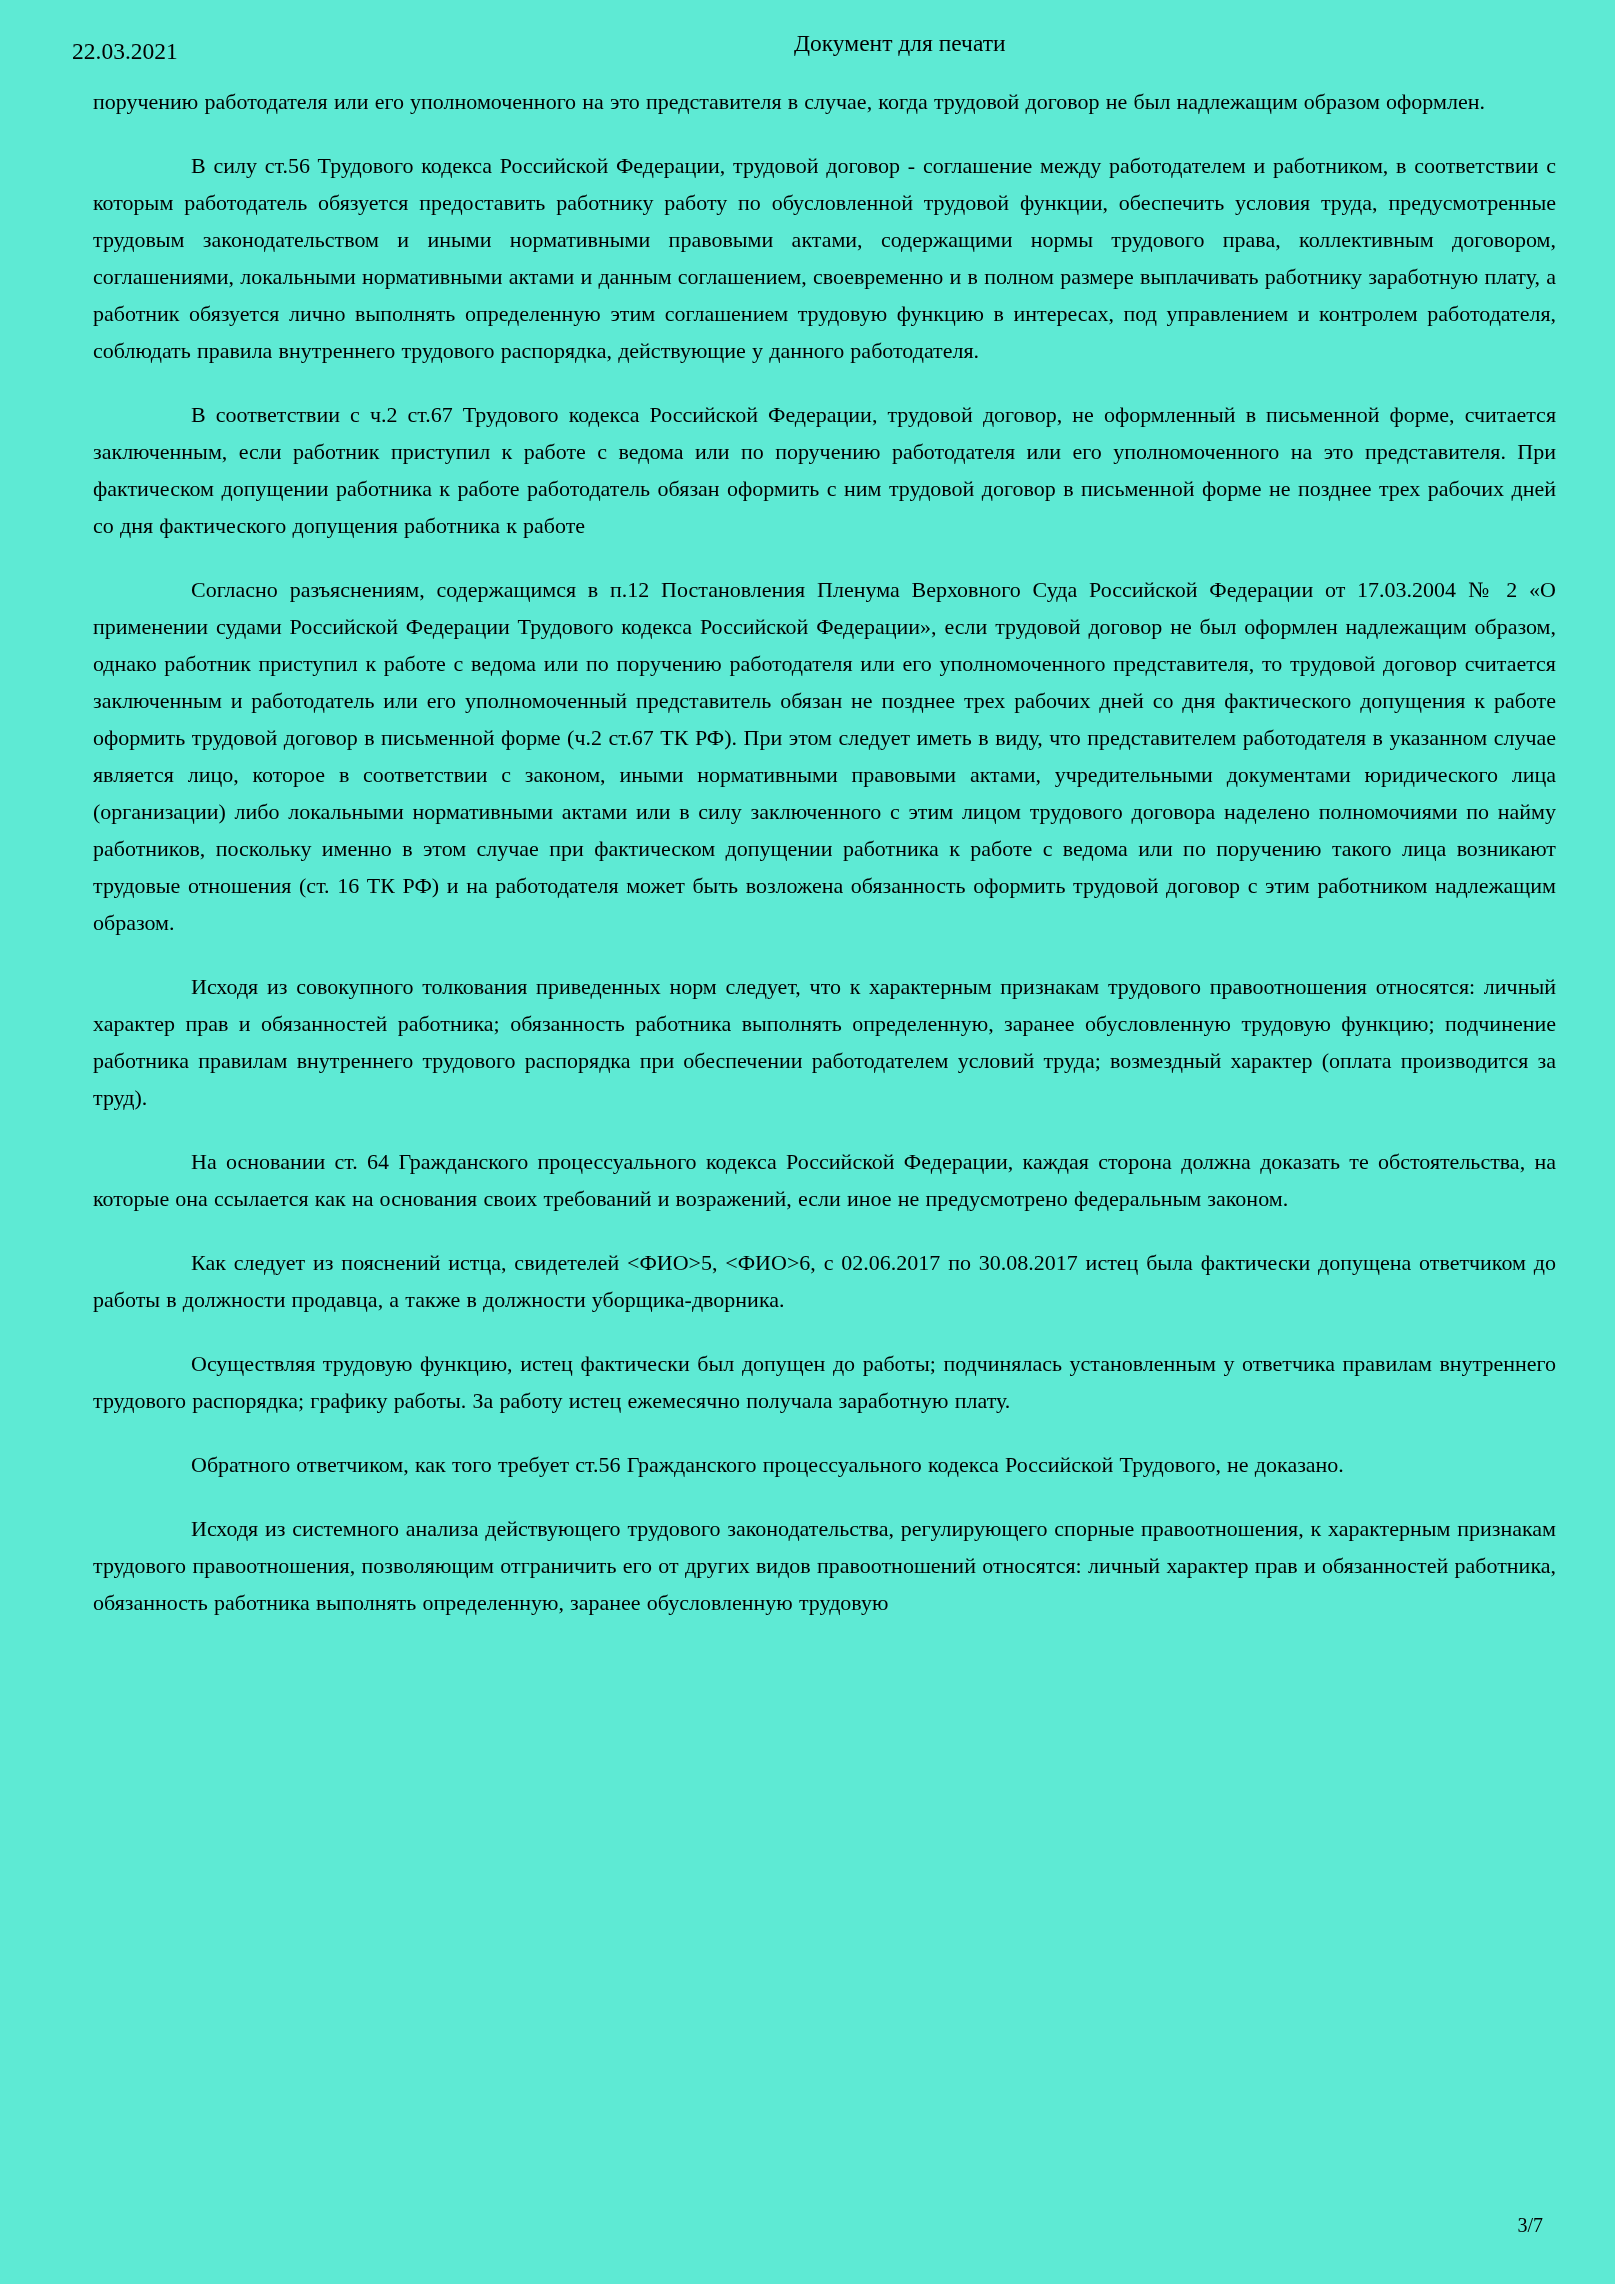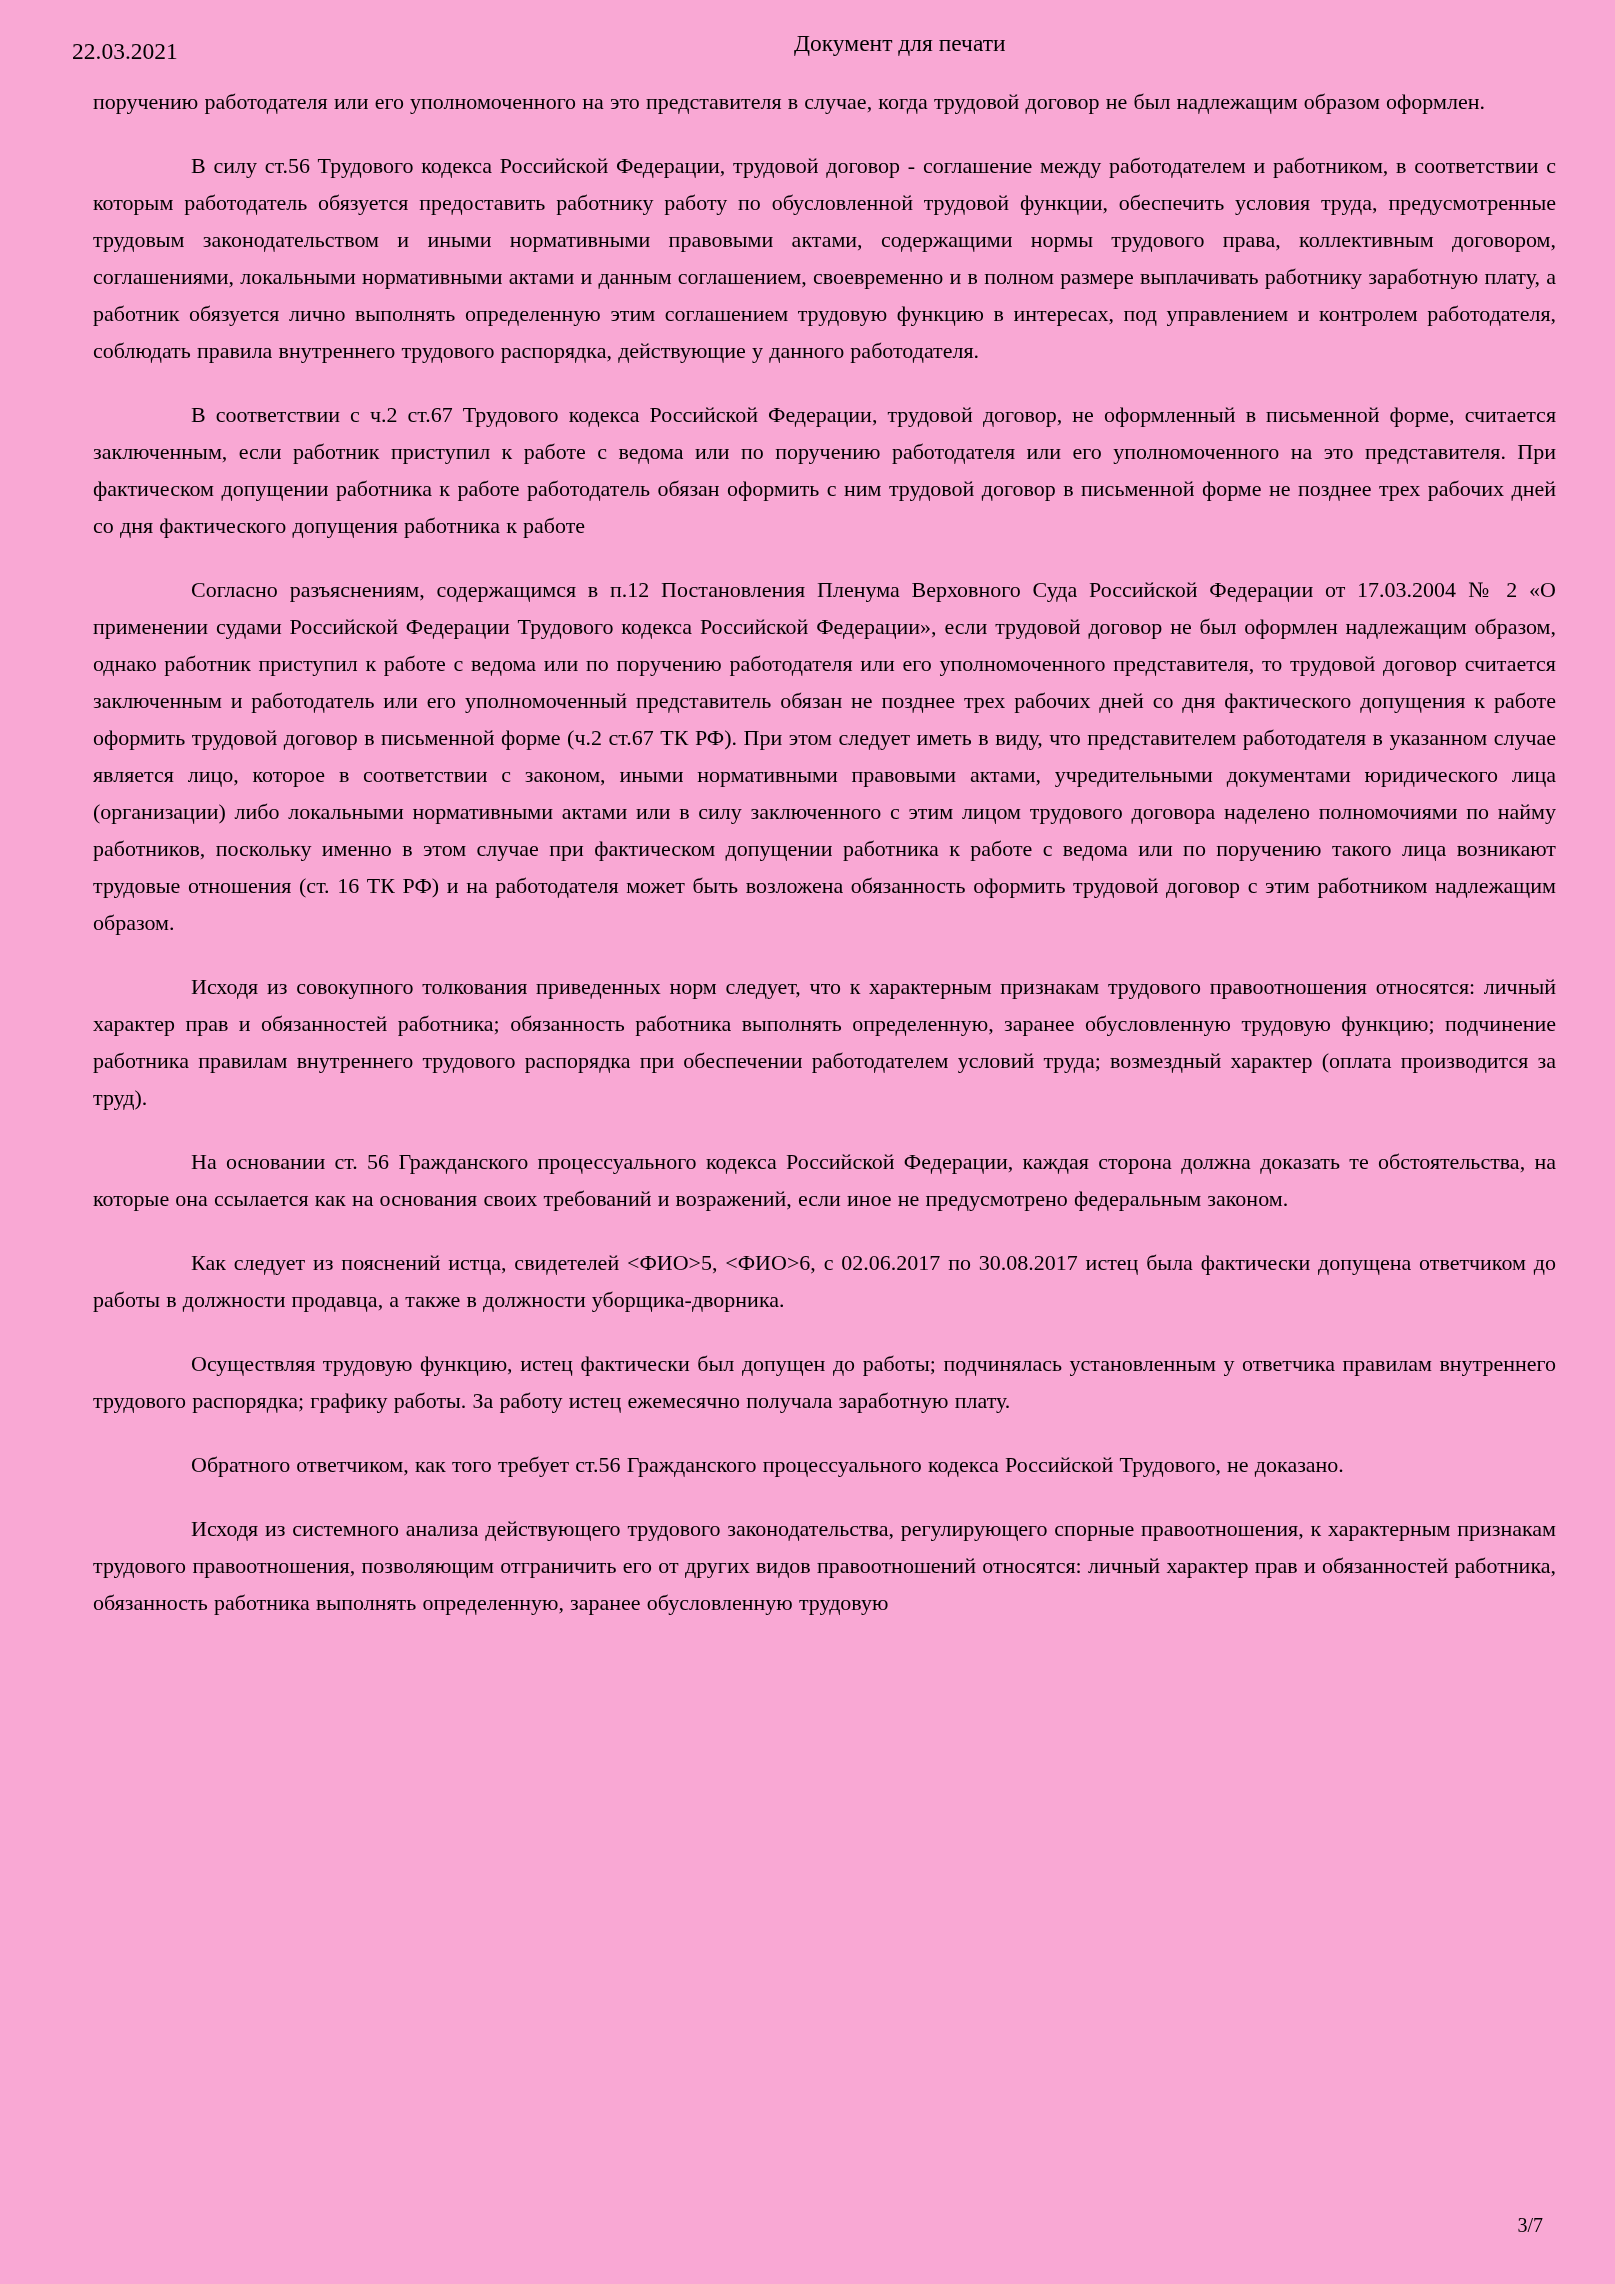--- a/index.html
+++ b/index.html
@@ -10,21 +10,21 @@
     width: 1616px;
     height: 2284px;
     background: #ffffff;
     color: #000000;
     font-family: "Liberation Serif", "DejaVu Serif", serif;
   }
   .page {
     position: relative;
     width: 1616px;
     height: 2284px;
-    background: #f9a8d4;
+    background: #5eead4;
     overflow: hidden;
   }
   .print-date {
     position: absolute;
     left: 72px;
     top: 40px;
     font-size: 23.5px;
     line-height: 1;
     white-space: nowrap;
   }
@@ -71,21 +71,21 @@
     <span class="print-date">22.03.2021</span>
     <span class="doc-title">Документ для печати</span>
   </div>
 
   <div class="content">
     <p class="para noindent">поручению работодателя или его уполномоченного на это представителя в случае, когда трудовой договор не был надлежащим образом оформлен.</p>
     <p class="para">В силу ст.56 Трудового кодекса Российской Федерации, трудовой договор - соглашение между работодателем и работником, в соответствии с которым работодатель обязуется предоставить работнику работу по обусловленной трудовой функции, обеспечить условия труда, предусмотренные трудовым законодательством и иными нормативными правовыми актами, содержащими нормы трудового права, коллективным договором, соглашениями, локальными нормативными актами и данным соглашением, своевременно и в полном размере выплачивать работнику заработную плату, а работник обязуется лично выполнять определенную этим соглашением трудовую функцию в интересах, под управлением и контролем работодателя, соблюдать правила внутреннего трудового распорядка, действующие у данного работодателя.</p>
     <p class="para">В соответствии с ч.2 ст.67 Трудового кодекса Российской Федерации, трудовой договор, не оформленный в письменной форме, считается заключенным, если работник приступил к работе с ведома или по поручению работодателя или его уполномоченного на это представителя. При фактическом допущении работника к работе работодатель обязан оформить с ним трудовой договор в письменной форме не позднее трех рабочих дней со дня фактического допущения работника к работе</p>
     <p class="para">Согласно разъяснениям, содержащимся в п.12 Постановления Пленума Верховного Суда Российской Федерации от 17.03.2004 № 2 «О применении судами Российской Федерации Трудового кодекса Российской Федерации», если трудовой договор не был оформлен надлежащим образом, однако работник приступил к работе с ведома или по поручению работодателя или его уполномоченного представителя, то трудовой договор считается заключенным и работодатель или его уполномоченный представитель обязан не позднее трех рабочих дней со дня фактического допущения к работе оформить трудовой договор в письменной форме (ч.2 ст.67 ТК РФ). При этом следует иметь в виду, что представителем работодателя в указанном случае является лицо, которое в соответствии с законом, иными нормативными правовыми актами, учредительными документами юридического лица (организации) либо локальными нормативными актами или в силу заключенного с этим лицом трудового договора наделено полномочиями по найму работников, поскольку именно в этом случае при фактическом допущении работника к работе с ведома или по поручению такого лица возникают трудовые отношения (ст. 16 ТК РФ) и на работодателя может быть возложена обязанность оформить трудовой договор с этим работником надлежащим образом.</p>
     <p class="para">Исходя из совокупного толкования приведенных норм следует, что к характерным признакам трудового правоотношения относятся: личный характер прав и обязанностей работника; обязанность работника выполнять определенную, заранее обусловленную трудовую функцию; подчинение работника правилам внутреннего трудового распорядка при обеспечении работодателем условий труда; возмездный характер (оплата производится за труд).</p>
-    <p class="para">На основании ст. 56 Гражданского процессуального кодекса Российской Федерации, каждая сторона должна доказать те обстоятельства, на которые она ссылается как на основания своих требований и возражений, если иное не предусмотрено федеральным законом.</p>
+    <p class="para">На основании ст. 64 Гражданского процессуального кодекса Российской Федерации, каждая сторона должна доказать те обстоятельства, на которые она ссылается как на основания своих требований и возражений, если иное не предусмотрено федеральным законом.</p>
     <p class="para">Как следует из пояснений истца, свидетелей &lt;ФИО&gt;5, &lt;ФИО&gt;6, с 02.06.2017 по 30.08.2017 истец была фактически допущена ответчиком до работы в должности продавца, а также в должности уборщика-дворника.</p>
     <p class="para">Осуществляя трудовую функцию, истец фактически был допущен до работы; подчинялась установленным у ответчика правилам внутреннего трудового распорядка; графику работы. За работу истец ежемесячно получала заработную плату.</p>
     <p class="para">Обратного ответчиком, как того требует ст.56 Гражданского процессуального кодекса Российской Трудового, не доказано.</p>
     <p class="para">Исходя из системного анализа действующего трудового законодательства, регулирующего спорные правоотношения, к характерным признакам трудового правоотношения, позволяющим отграничить его от других видов правоотношений относятся: личный характер прав и обязанностей работника, обязанность работника выполнять определенную, заранее обусловленную трудовую</p>
   </div>
 
   <div>
     <span class="page-number">3/7</span>
   </div>
 

